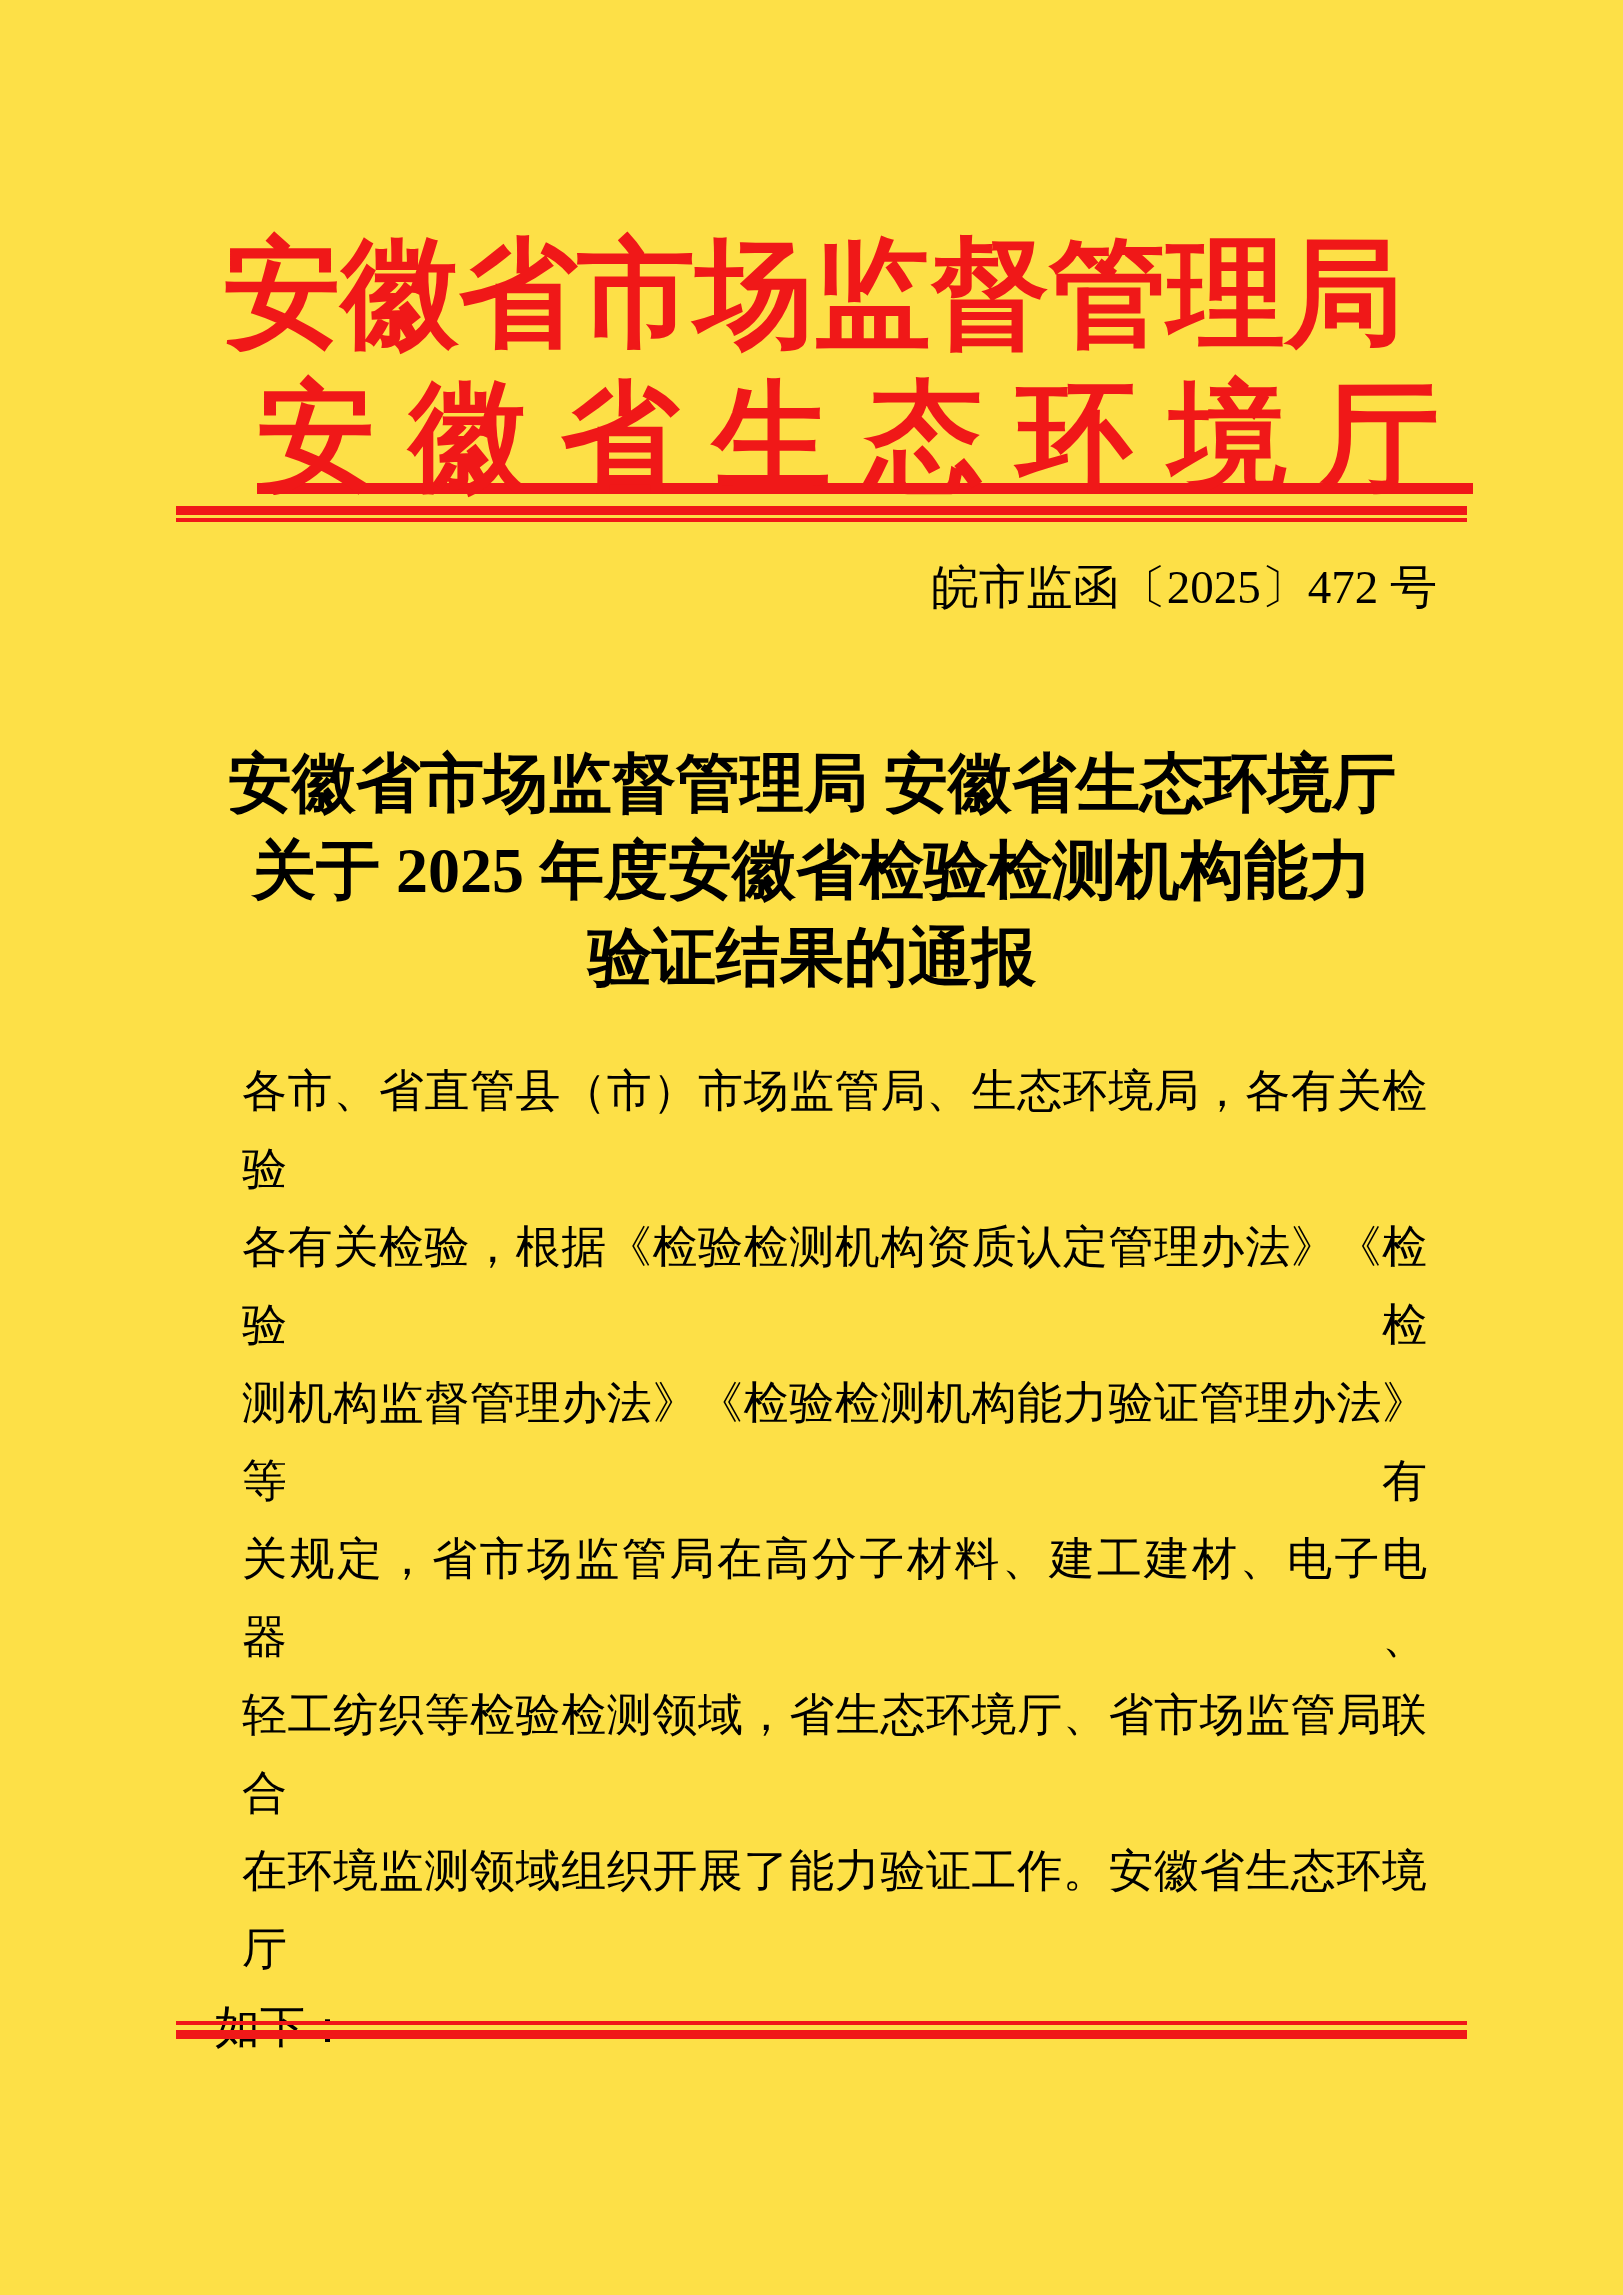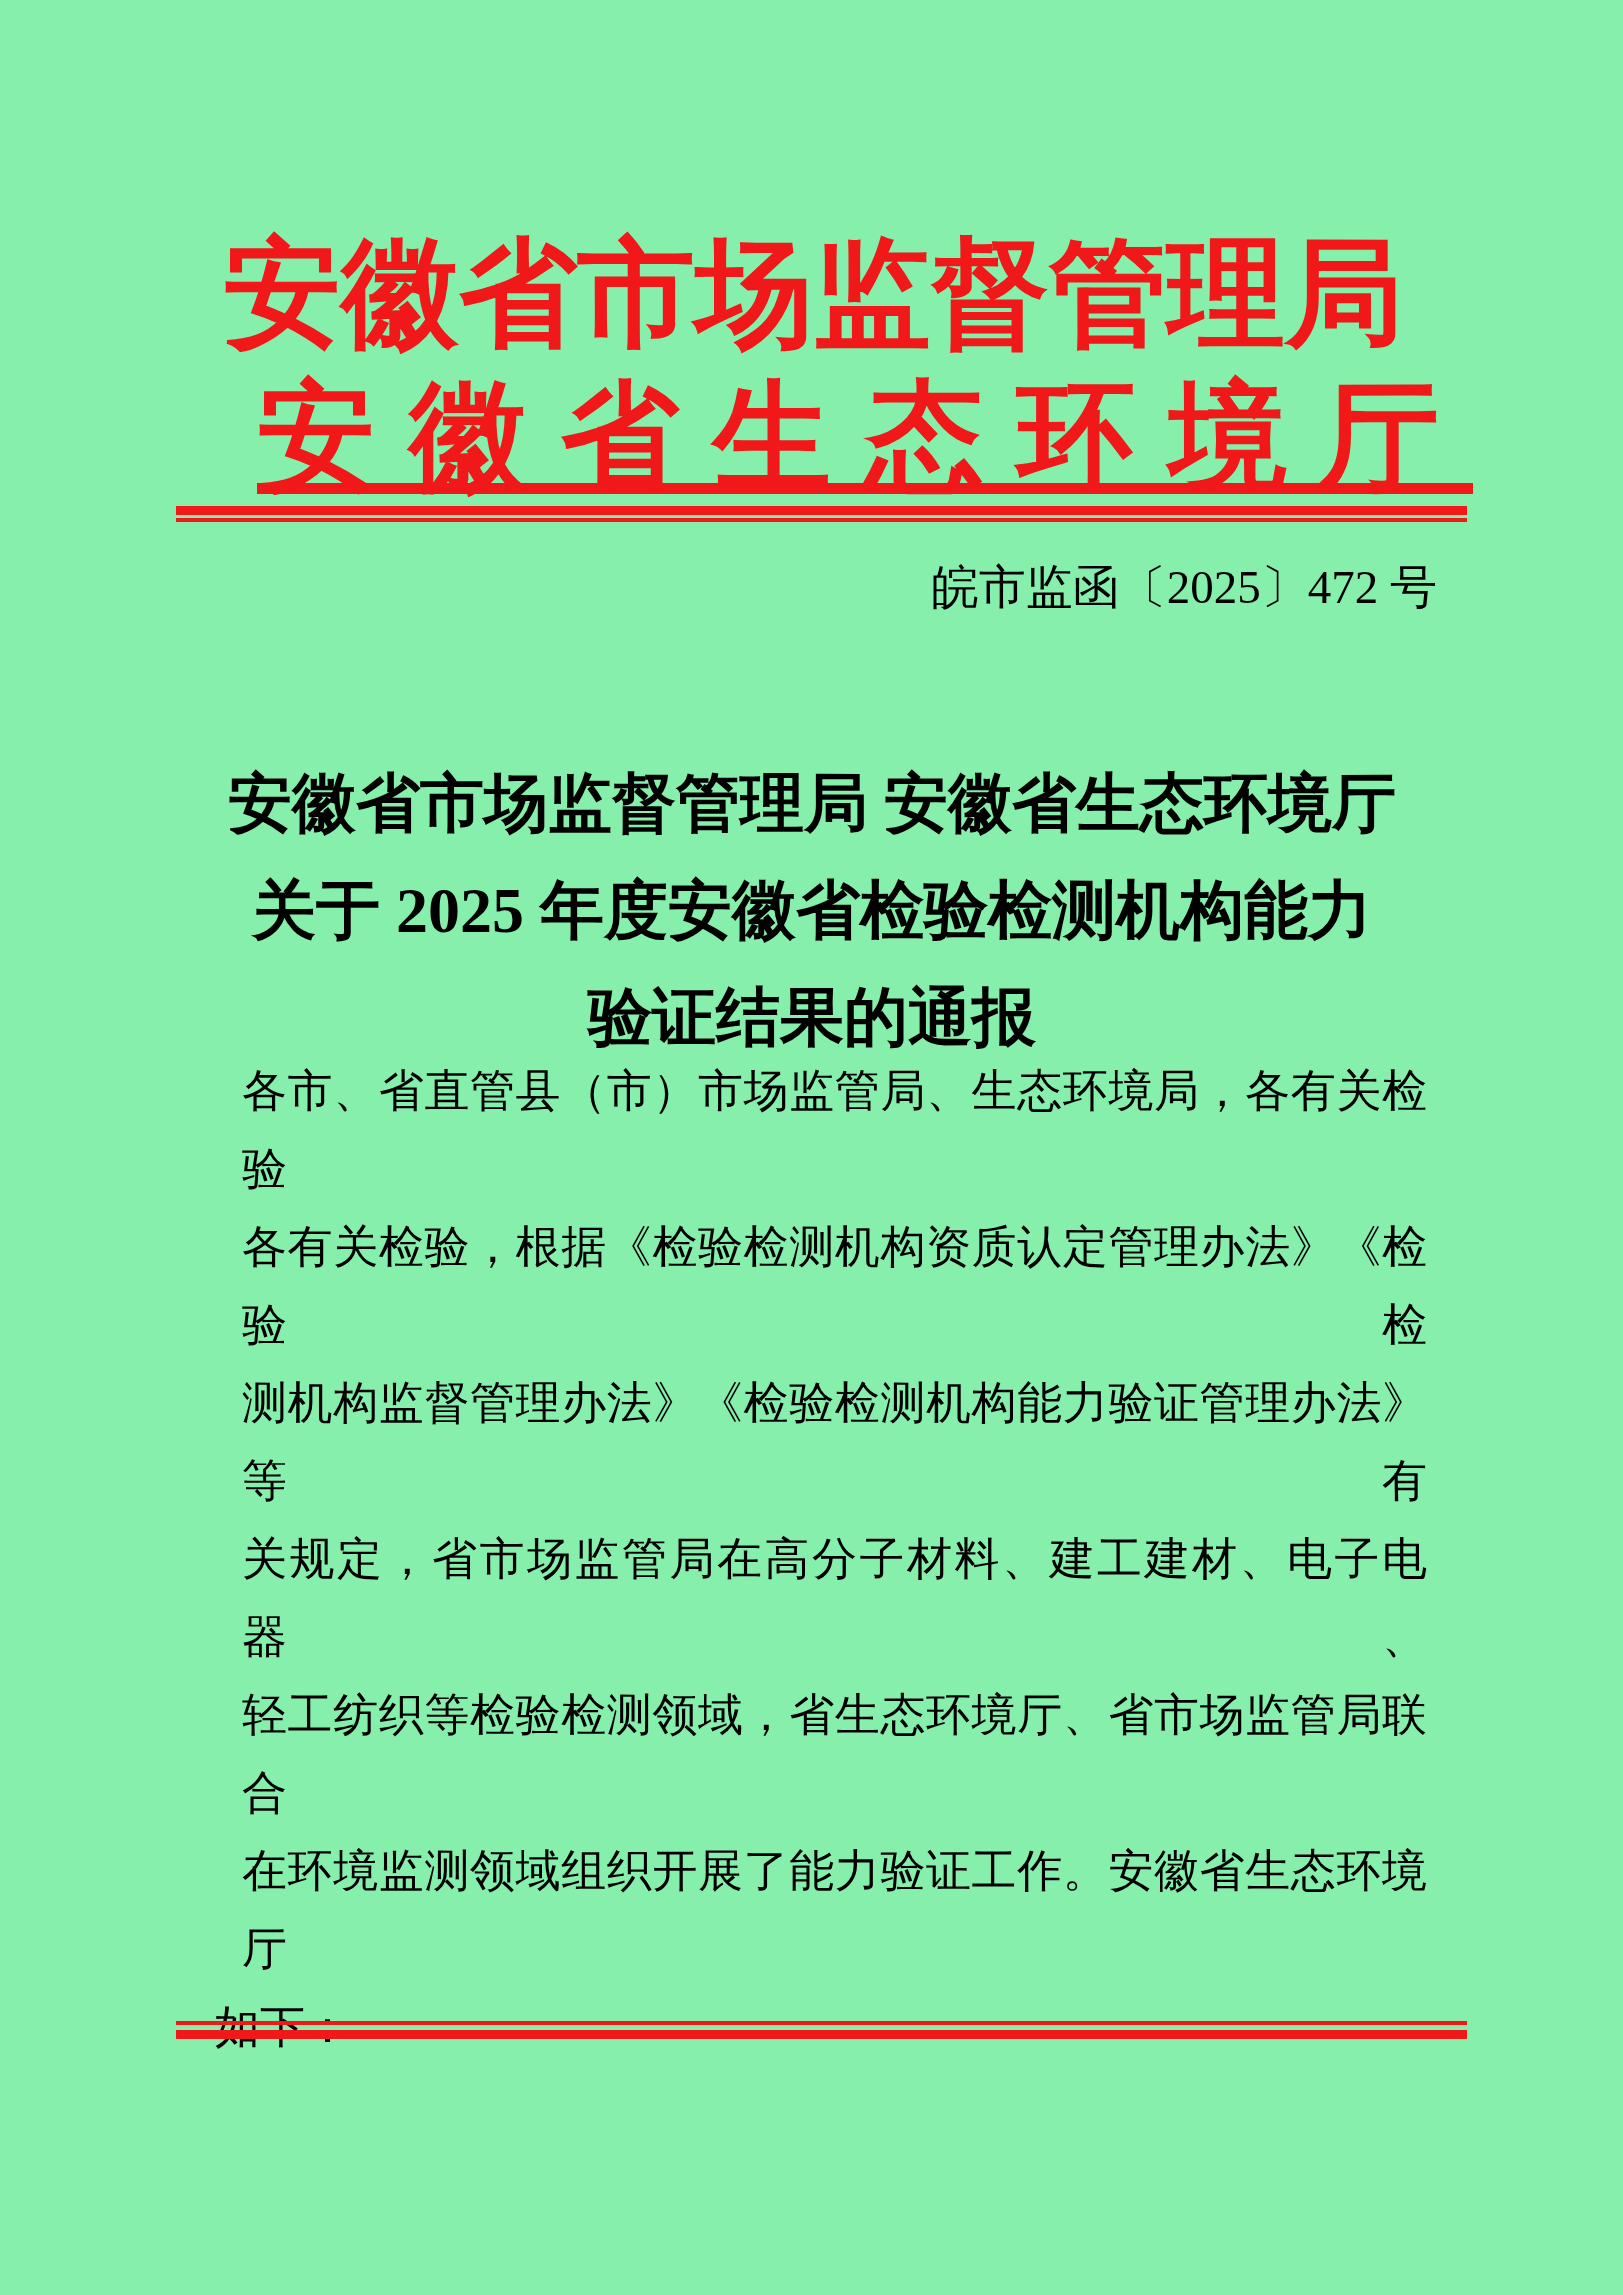--- a/index.html
+++ b/index.html
@@ -4,21 +4,21 @@
 <style>
   html, body {
     margin: 0;
     padding: 0;
     background: #ffffff;
   }
   .page {
     position: relative;
     width: 1623px;
     height: 2295px;
-    background: #86efac;
+    background: #fde047;
     overflow: hidden;
     font-family: "Liberation Serif", "DejaVu Serif", serif;
     color: #000000;
   }
   
   .org {
     position: absolute;
     left: 223px;
     width: 1176px;
     text-align: center;
@@ -58,21 +58,21 @@
   .title {
     position: absolute;
     top: 740px;
     left: 123px;
     width: 1378px;
     text-align: center;
     font-weight: bold;
     font-size: 64px;
     line-height: 87px;
   }
-  .title-line { white-space: nowrap; margin-top: 20px; }
+  .title-line { white-space: nowrap; }
 
   
   .body-block {
     position: absolute;
     top: 1052px;
     left: 215px;
     width: 1212px;
     font-size: 45px;
     line-height: 78px;
   }

